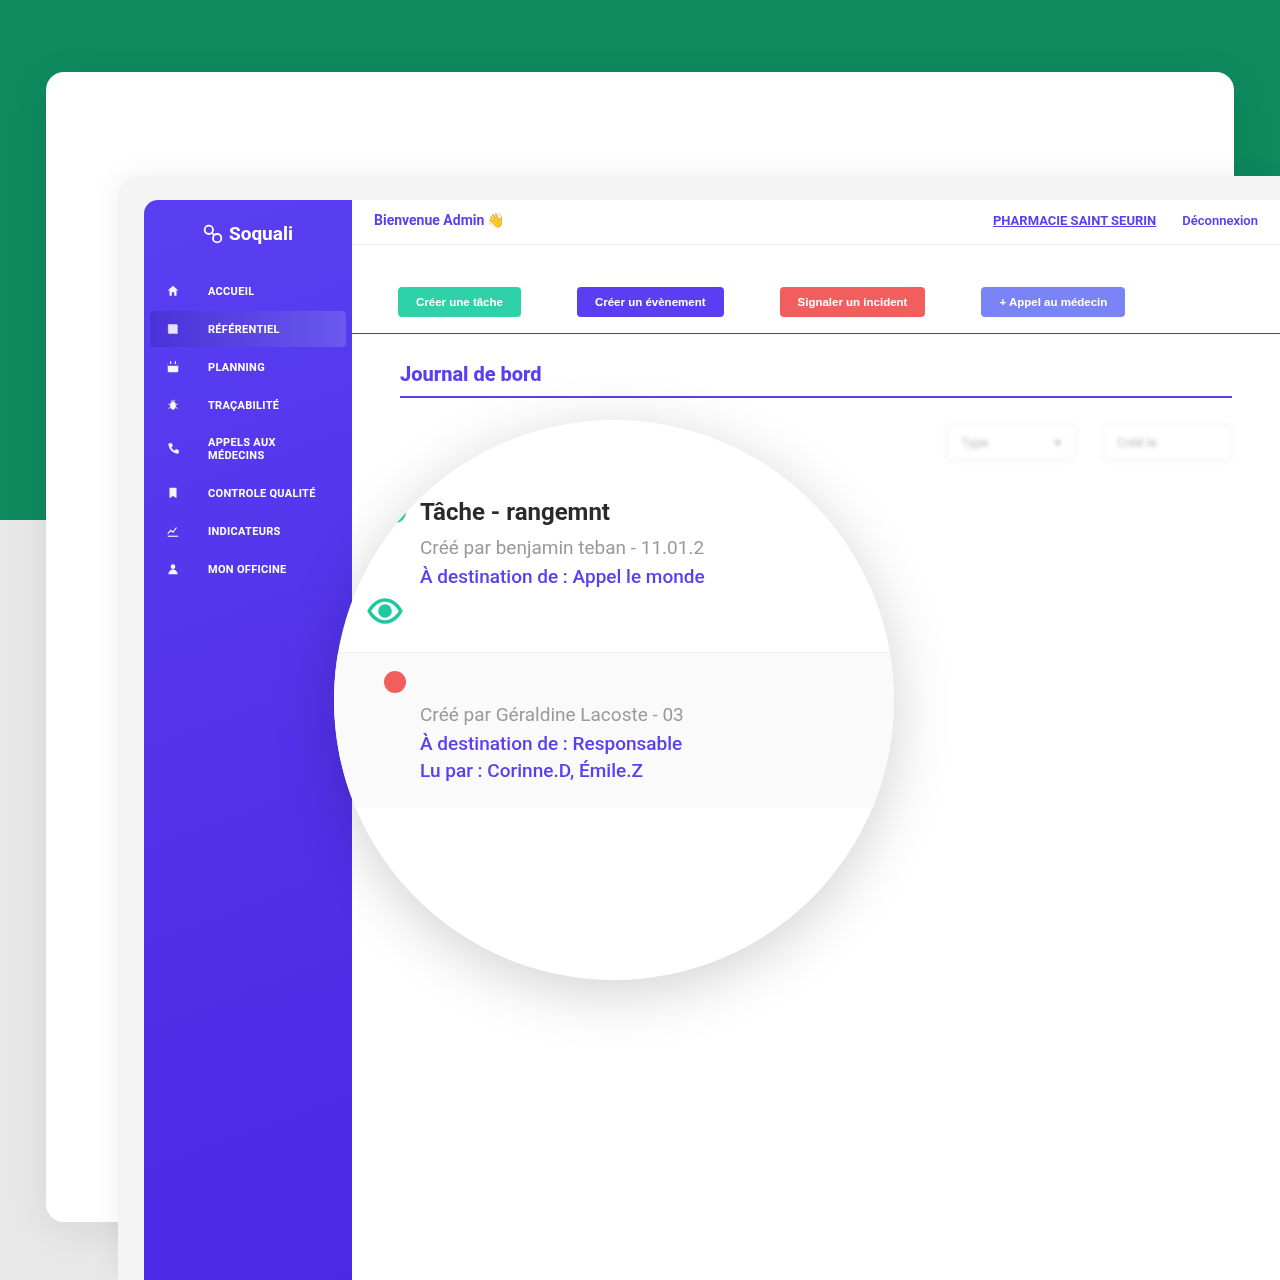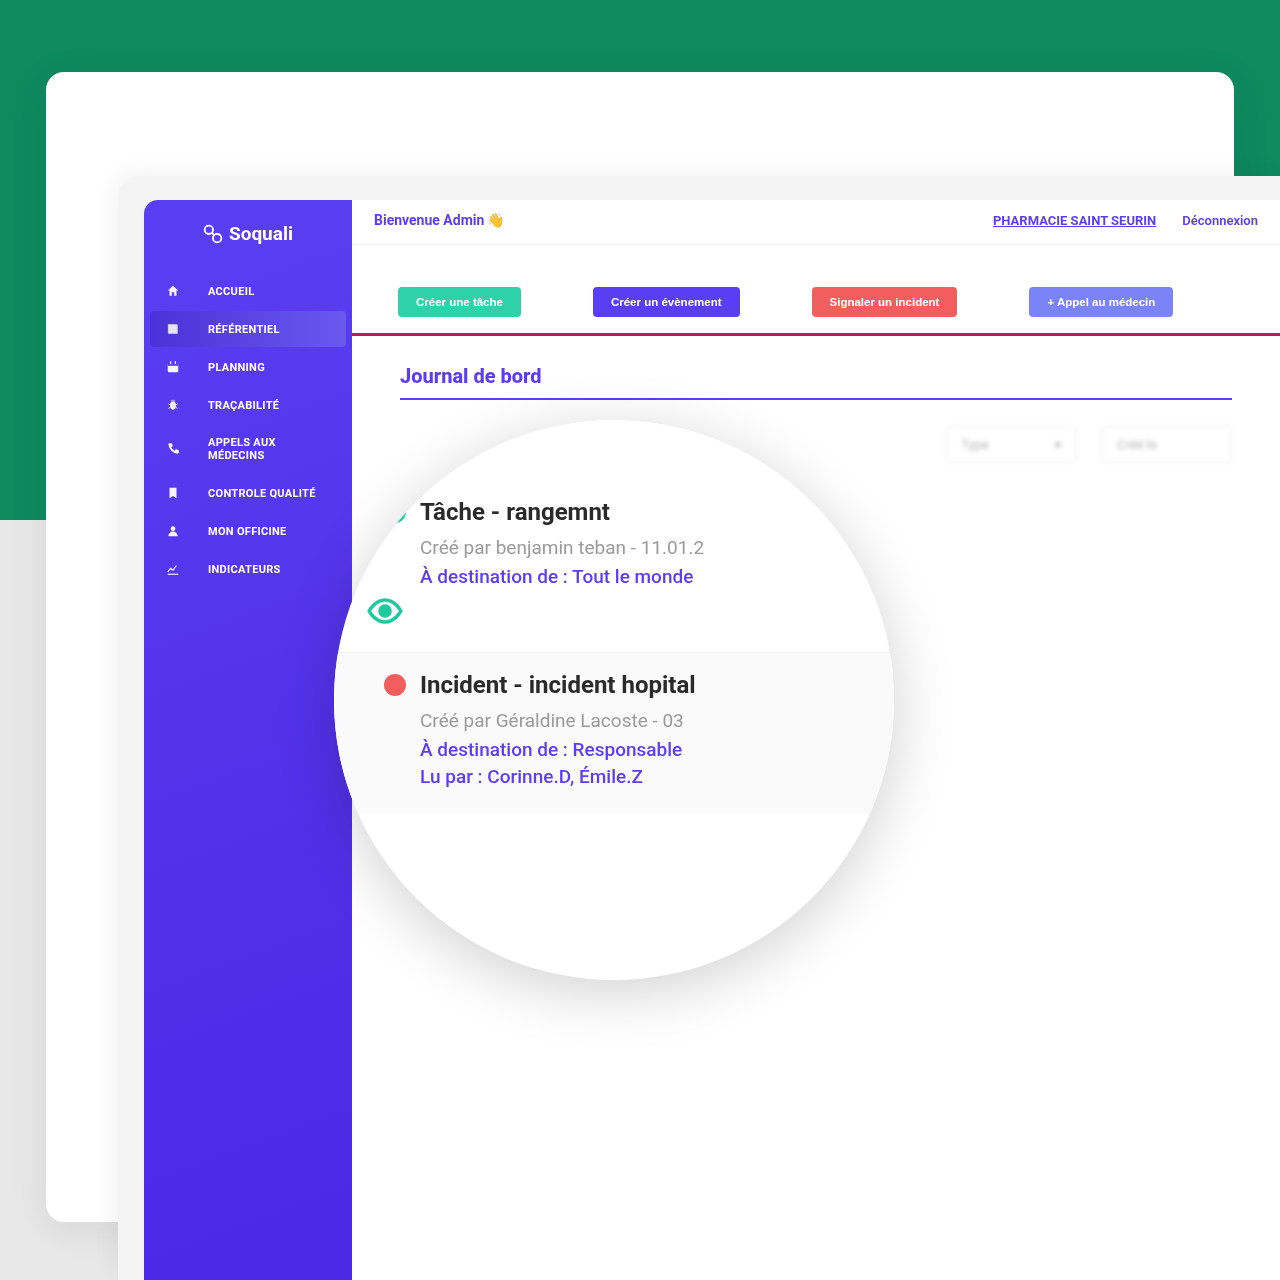--- a/index.html
+++ b/index.html
@@ -119,23 +119,23 @@
     cursor: pointer;
   }
   .logout-link {
     color: #5a3ff2;
     font-weight: 600;
     font-size: 13px;
     cursor: pointer;
   }
   .action-row {
     display: flex;
-    gap: 72px;
+    gap: 56px;
     padding: 42px 46px 16px 46px;
-    border-bottom: 3px solid #be185d;
+    border-bottom: 1px solid #be185d;
     align-items: center;
   }
   .btn {
     border: none;
     color: #fff;
     font-size: 11.5px;
     font-weight: 600;
     padding: 9px 18px;
     border-radius: 4px;
     cursor: pointer;
@@ -338,35 +338,35 @@
       <div class="nav-item">
         <span class="nav-icon">
             <svg viewBox="0 0 24 24" width="14" height="14" fill="#fff">
               <path d="M6 3h12v18l-6-4-6 4z"></path>
             </svg>
           </span>
         <span>CONTROLE QUALITÉ</span>
       </div>
       <div class="nav-item">
         <span class="nav-icon">
-            <svg viewBox="0 0 24 24" width="14" height="14" fill="#fff">
-              <circle cx="12" cy="8" r="4"></circle>
-              <path d="M4 21a8 8 0 0116 0z"></path>
-            </svg>
-          </span>
-        <span>MON OFFICINE</span>
-      </div>
-      <div class="nav-item">
-        <span class="nav-icon">
             <svg viewBox="0 0 24 24" width="14" height="14" fill="none" stroke="#fff" stroke-width="2">
               <path d="M3 17l5-6 4 3 6-8"></path>
               <path d="M3 21h18"></path>
             </svg>
           </span>
         <span>INDICATEURS</span>
+      </div>
+      <div class="nav-item">
+        <span class="nav-icon">
+            <svg viewBox="0 0 24 24" width="14" height="14" fill="#fff">
+              <circle cx="12" cy="8" r="4"></circle>
+              <path d="M4 21a8 8 0 0116 0z"></path>
+            </svg>
+          </span>
+        <span>MON OFFICINE</span>
       </div>
     </aside>
 
     <main class="main">
       <div class="topbar">
         <div class="greeting">Bienvenue Admin 👋</div>
         <div class="top-right">
           <a class="pharmacy-link">PHARMACIE SAINT SEURIN</a>
           <a class="logout-link">Déconnexion</a>
         </div>
@@ -417,33 +417,32 @@
   </div>
 </div>
 
 <div class="magnifier">
   <div class="entry">
     <div class="entry-head">
       <span class="dot dot-teal"></span>
       <span>Tâche - rangemnt</span>
     </div>
     <div class="entry-meta">Créé par benjamin  teban - 11.01.2</div>
-    <div class="entry-line">À destination de : Tout le monde</div>
+    <div class="entry-line">À destination de : Appel le monde</div>
     <div class="entry-read">
       <span class="eye-icon">
         <svg viewBox="0 0 24 24" width="38" height="38" fill="none" stroke="#1fc9a0" stroke-width="2.2">
             <path d="M2 12s3.5-7 10-7 10 7 10 7-3.5 7-10 7S2 12 2 12z"></path>
             <circle cx="12" cy="12" r="3.2" fill="#1fc9a0"></circle>
           </svg>
       </span>
     </div>
   </div>
 
   <div class="entry second">
     <div class="entry-head">
       <span class="dot dot-red"></span>
-      <span>Incident - incident hopital</span>
     </div>
     <div class="entry-meta">Créé par Géraldine  Lacoste - 03</div>
     <div class="entry-line">À destination de : Responsable</div>
     <div class="entry-line" style="margin-left:36px">Lu par : Corinne.D, Émile.Z</div>
   </div>
 </div>
 
 </body></html>

